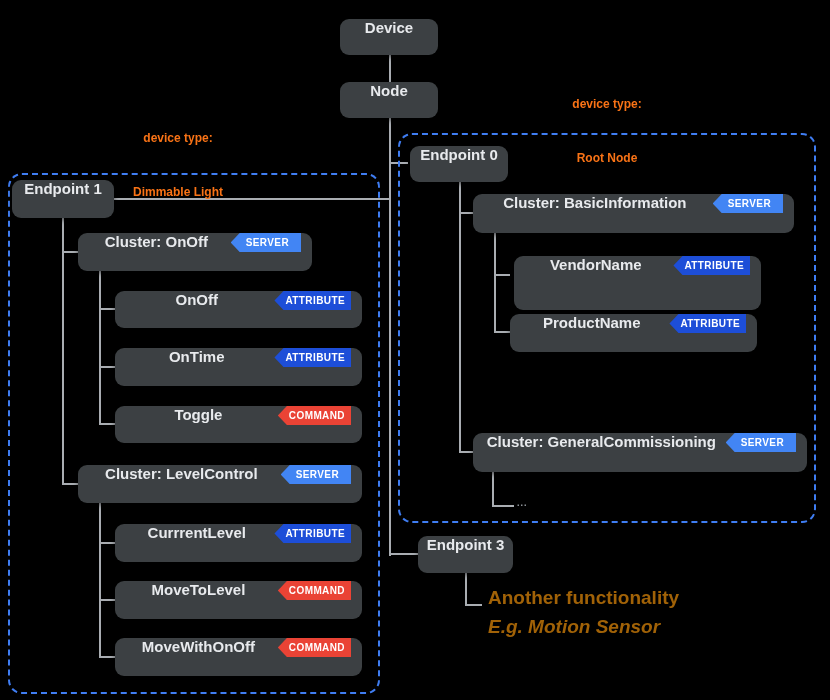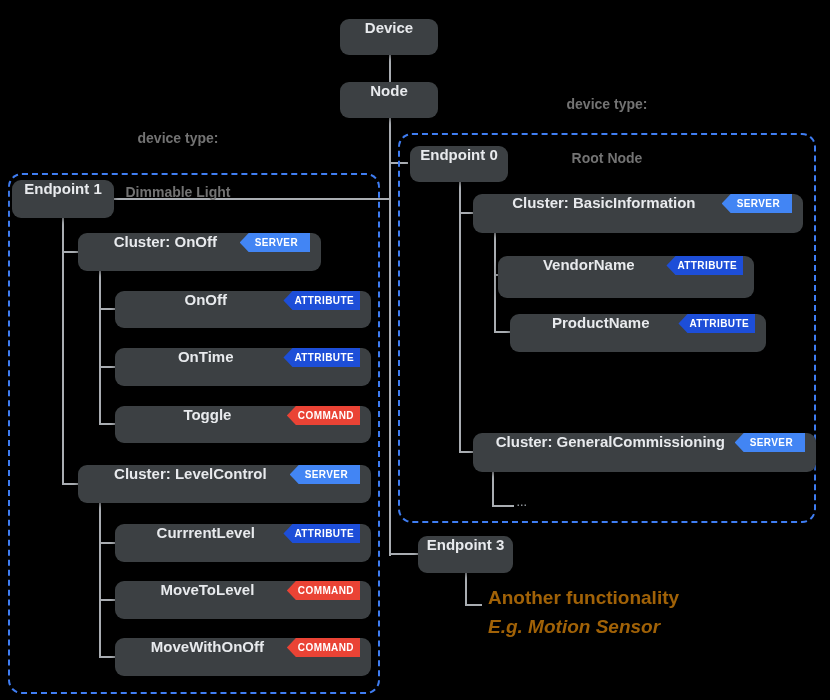--- a/index.html
+++ b/index.html
@@ -12,21 +12,21 @@
     border-radius:9px;
     display:flex;
     align-items:flex-start;
     color:#e8eaed;
     font-size:15px;
     font-weight:600;
     box-shadow:0 2px 5px rgba(0,0,0,.55);
     white-space:nowrap;
   }
   .box .box-label{flex:1;text-align:center;padding:0 4px;}
-  .box.with-badge{padding:0 11px 0 13px;}
+  .box.with-badge{padding:0 11px 0 4px;}
 
   .badge{
     flex:none;
     height:19px;
     line-height:19px;
     font-size:10px;
     font-weight:700;
     letter-spacing:.4px;
     color:#fff;
     padding:0 6px 0 11px;
@@ -37,22 +37,22 @@
   .badge.command{background:#ea4335;}
 
   .group{
     position:absolute;
     border:2px dashed #3f7df2;
     border-radius:14px;
   }
   .group-header{
     position:absolute;
     text-align:center;
-    color:#737373;
-    font-size:14px;
+    color:#f97316;
+    font-size:12px;
     line-height:18px;
   }
   .group-header .gh1{font-weight:600;}
   .group-header .gh2{font-weight:800;margin-top:36px;}
 
   .line{position:absolute;background:#a9adb2;}
 
   .note{
     position:absolute;
     color:#a16207;
@@ -171,21 +171,21 @@
 
   <div class="box" style="left:410px;top:146px;width:98px;height:36px">
     <span class="box-label">Endpoint 0</span>
   </div>
 
   <div class="box with-badge" style="left:473px;top:194px;width:306px;height:39px">
     <span class="box-label">Cluster: BasicInformation</span>
     <span class="badge server">SERVER</span>
   </div>
 
-  <div class="box with-badge" style="left:498px;top:256px;width:232px;height:42px">
+  <div class="box with-badge" style="left:514px;top:256px;width:232px;height:54px">
     <span class="box-label">VendorName</span>
     <span class="badge attribute">ATTRIBUTE</span>
   </div>
 
   <div class="box with-badge" style="left:510px;top:314px;width:232px;height:38px">
     <span class="box-label">ProductName</span>
     <span class="badge attribute">ATTRIBUTE</span>
   </div>
 
   <div class="box with-badge" style="left:473px;top:433px;width:319px;height:39px">

